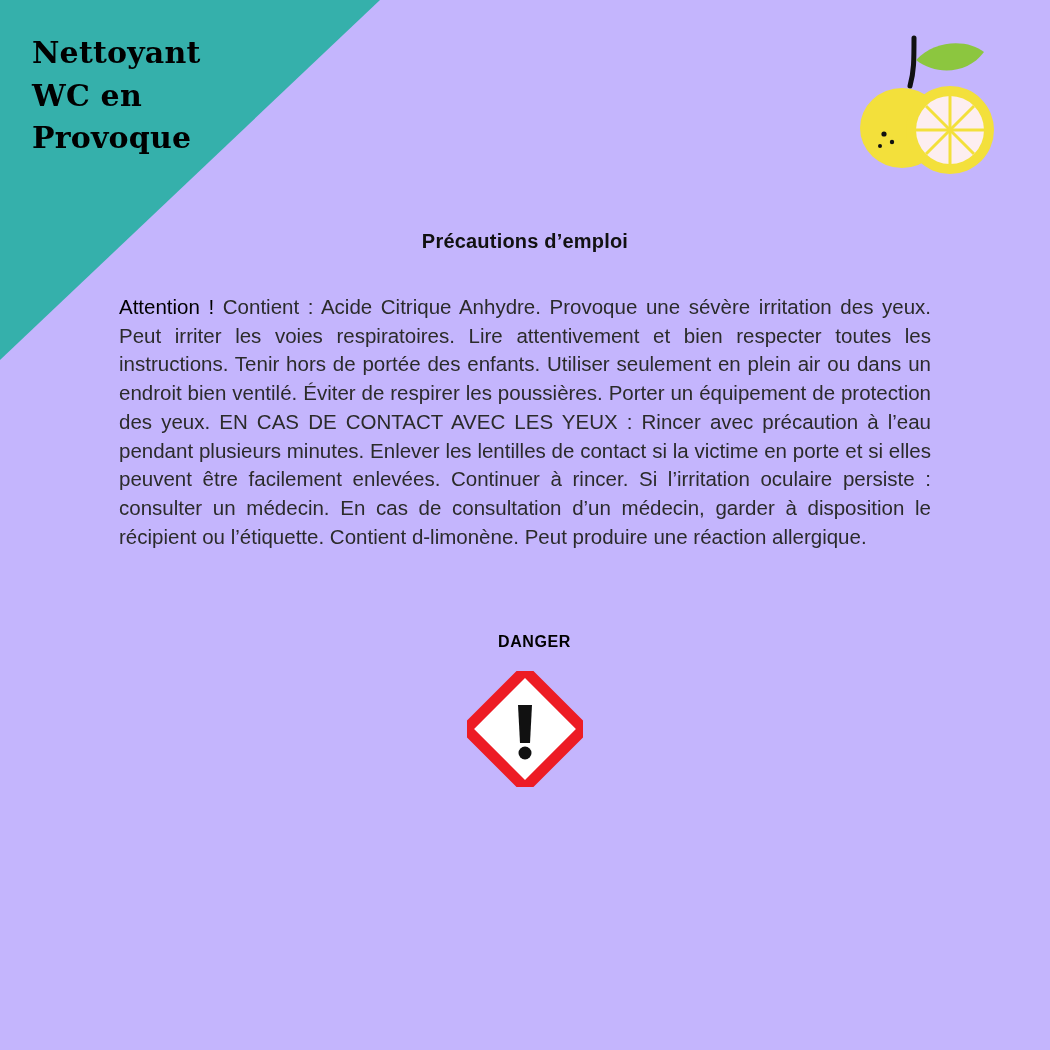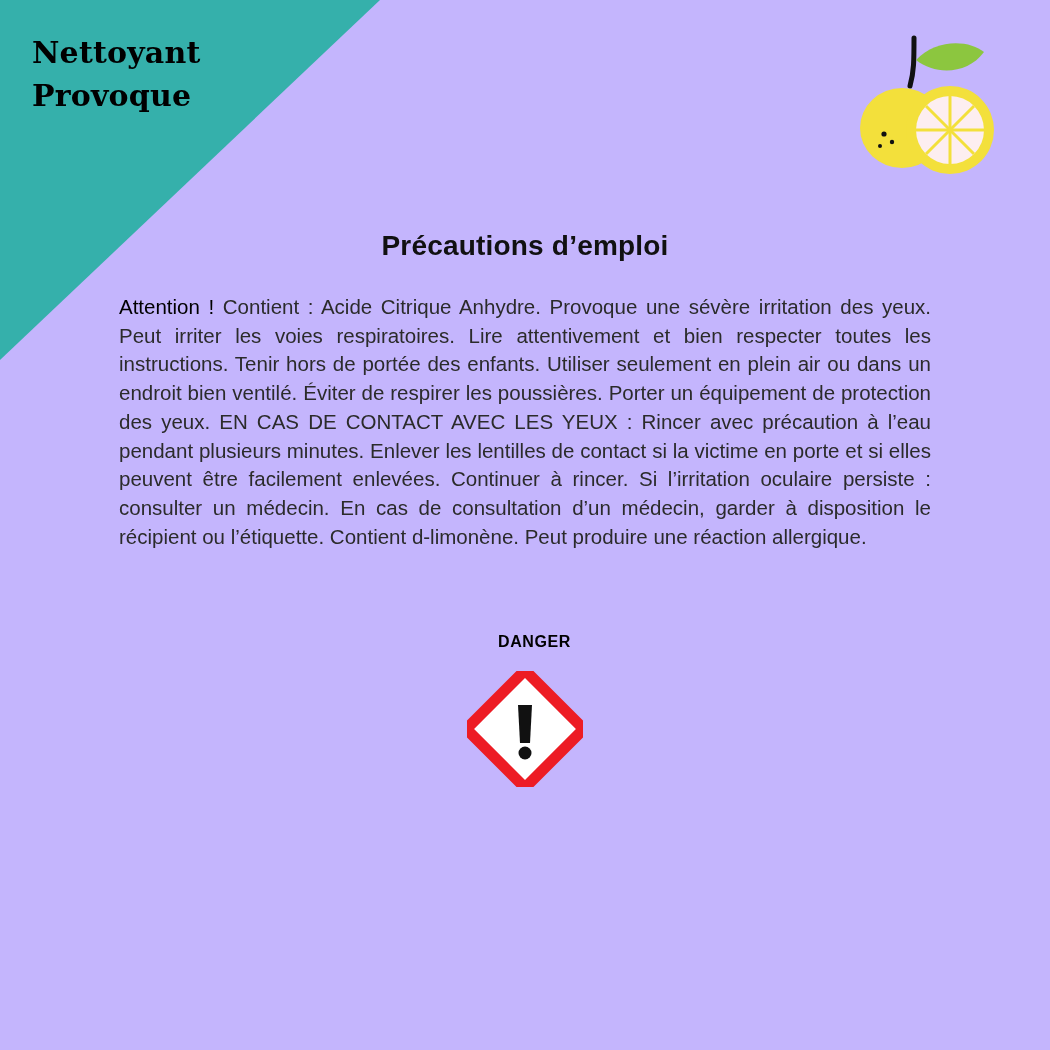--- a/index.html
+++ b/index.html
@@ -67,21 +67,21 @@
     font-family: "Liberation Sans", sans-serif;
   }
   .parfum-label div { white-space: nowrap; }
 
   .section-heading {
     position: absolute;
     left: 0;
     right: 0;
     top: 230px;
     text-align: center;
-    font-size: 28px;
+    font-size: 20px;
     font-weight: bold;
     color: #111;
     letter-spacing: 0.2px;
   }
 
   .body-text {
     position: absolute;
     left: 119px;
     top: 293px;
     width: 812px;
@@ -121,20 +121,21 @@
 </style>
 </head>
 <body>
 
 <div class="page">
 
   <div class="corner-banner"></div>
 
   <div class="product-title">
     <div>Nettoyant</div>
+    <div>WC en</div>
     <div>Provoque</div>
   </div>
 
   <div class="fruit-wrap">
     <svg viewBox="0 0 160 150" width="160" height="150" xmlns="http://www.w3.org/2000/svg">
 
       <path d="M70 8 C70 30, 70 42, 66 56" stroke="#111" stroke-width="5" fill="none" stroke-linecap="round"></path>
 
       <path d="M72 30 C92 8, 126 10, 140 22 C124 44, 92 46, 72 30 Z" fill="#8cc63f"></path>
 

